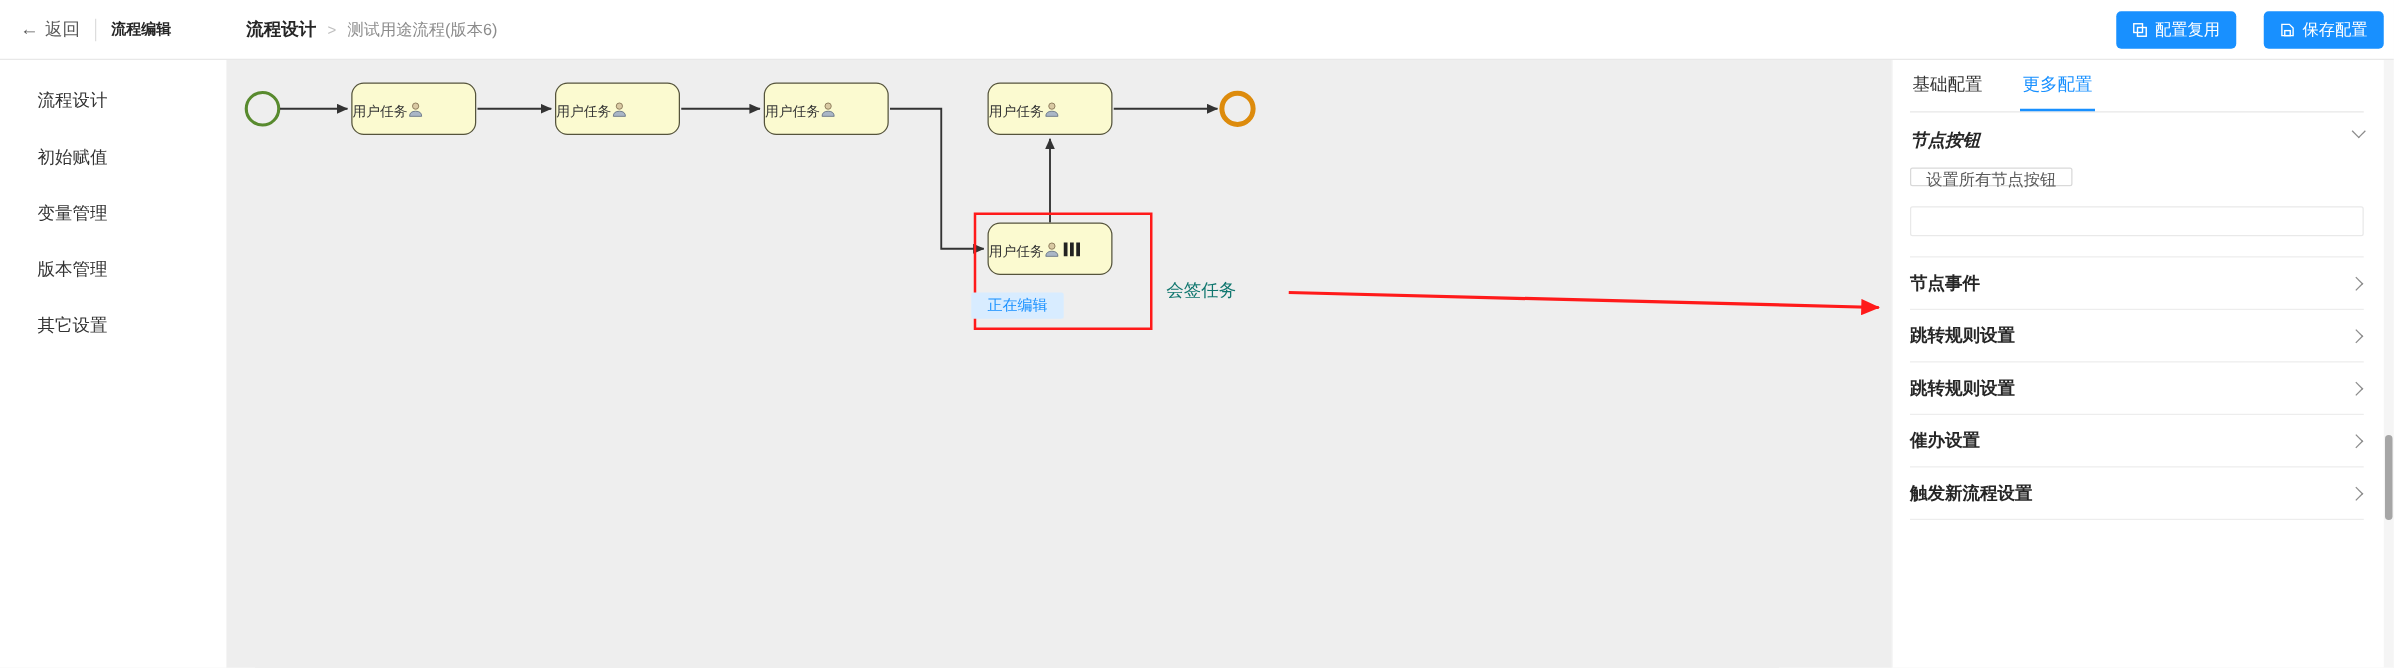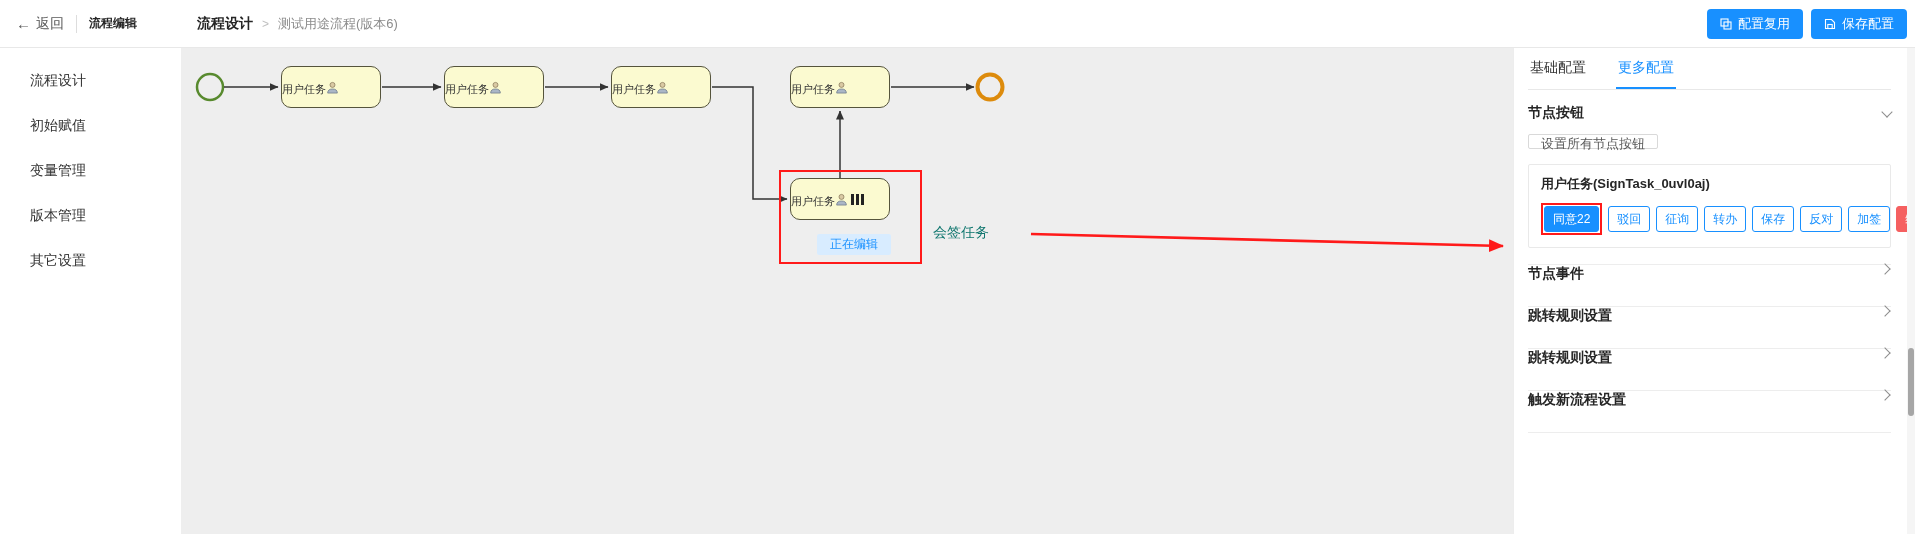--- a/index.html
+++ b/index.html
@@ -12,21 +12,21 @@
             border-bottom:1px solid #e8e8e8; display:flex; align-items:center; z-index:10; }
   .header-left { display:flex; align-items:center; width:181px; padding-left:16px; flex:none; }
   .back { display:flex; align-items:center; gap:5px; font-size:14px; color:#595959; cursor:pointer; white-space:nowrap; }
   .back-arrow { font-size:15px; color:#595959; }
   .vdiv { width:1px; height:18px; background:#ddd; margin:0 12px; flex:none; }
   .app-title { font-size:12px; font-weight:bold; color:#262626; white-space:nowrap; }
   .breadcrumb { display:flex; align-items:center; gap:9px; padding-left:16px; flex:1; min-width:0; }
   .bc-current { font-size:14px; font-weight:bold; color:#262626; cursor:pointer; white-space:nowrap; }
   .bc-sep { font-size:12px; color:#bfbfbf; }
   .bc-sub { font-size:13px; color:#8c8c8c; white-space:nowrap; }
-  .header-actions { display:flex; gap:8px; padding-right:8px; flex:none;padding-left:19px; }
+  .header-actions { display:flex; gap:22px; padding-right:8px; flex:none;padding-left:19px; }
   .btn-primary-lg { display:flex; align-items:center; gap:6px; background:#1890ff; color:#fff; border:none;
                     border-radius:4px; height:30px; padding:0 13px; font-size:13px; cursor:pointer;
                     font-family:inherit; white-space:nowrap; }
 
   
   .sidebar { position:absolute; left:0; top:48px; width:181px; bottom:0; background:#fff; padding-top:10px; z-index:5; }
   .side-item { height:45px; line-height:45px; padding-left:30px; font-size:14px; color:#333; cursor:pointer; white-space:nowrap; }
   .side-item.active { background:#5a9cf8; color:#fff; }
 
   
@@ -34,49 +34,49 @@
   .flow-svg { position:absolute; left:0; top:0; }
   .task { position:absolute; width:100px; height:42px; background:#fbfad0; border:1px solid #55543c;
           border-radius:10px; display:flex; flex-direction:row; align-items:center; cursor:pointer; z-index:2; }
   .task-label { font-size:11px; color:#333; margin-top:5px; white-space:nowrap; }
   .task-icons { display:flex; align-items:flex-end; gap:3px; margin-top:0; }
   .mi-bars { display:flex; gap:2px; align-items:flex-end; padding-bottom:1px; }
   .mi-bar { width:3px; height:11px; background:#222; }
   .t1{left:100px;top:18px}.t2{left:263px;top:18px}.t3{left:430px;top:18px}.t4{left:609px;top:18px}.t5{left:609px;top:130px}
   .red-rect { position:absolute; left:598px; top:122px; width:143px; height:94px; border:2px solid #ff1a1a;
               pointer-events:none; z-index:3; }
-  .editing-badge { position:absolute; left:636px; top:186px; width:74px; text-align:center; background:#d8ecff;
+  .editing-badge { position:absolute; left:596px; top:186px; width:74px; text-align:center; background:#d8ecff;
                    color:#1890ff; font-size:12px; padding:2px 0; border-radius:2px; z-index:4; }
   .annotation-text { position:absolute; left:752px; top:176px; color:#0f766e; font-size:14px; z-index:4; white-space:nowrap; }
 
   
   .panel { position:absolute; left:1513px; top:48px; right:0; bottom:0; background:#fff;
            border-left:1px solid #ededed; padding:0 24px 0 14px; z-index:5; }
   .tabs { display:flex; gap:28px; border-bottom:1px solid #e8e8e8; height:42px; }
   .tab { font-size:14px; color:#333; display:flex; align-items:center; border-bottom:2px solid transparent;
          cursor:pointer; padding:0 2px; white-space:nowrap; }
   .tab.active { color:#1890ff; border-bottom-color:#1890ff; }
-  .section-head { margin-top:14px; display:flex; justify-content:space-between; align-items:center; cursor:pointer; }
+  .section-head { margin-top:14px; display:flex; justify-content:space-between; align-items:flex-start; cursor:pointer;font-style:italic; }
   .section-title { font-size:14px; font-weight:bold; color:#262626; white-space:nowrap; }
   .chev { width:8px; height:8px; border-right:1.6px solid #8c8c8c; border-bottom:1.6px solid #8c8c8c; display:inline-block; flex:none; }
   .chev.down { transform:rotate(45deg); margin-top:-3px; }
   .chev.right { transform:rotate(-45deg); margin-right:2px; }
   .btn-outline-gray { margin-top:12px; background:#fff; border:1px solid #d9d9d9; border-radius:2px; height:15px;
                       padding:0 12px; font-size:13px; color:#595959; cursor:pointer; font-family:inherit; white-space:nowrap; }
   .config-card { margin-top:12px; border:1px solid #e9e9e9; border-radius:2px; padding:10px 12px 12px; }
   .task-key { font-size:13px; font-weight:bold; color:#262626; white-space:nowrap; }
   .btn-row { display:flex; align-items:center; gap:6px; margin-top:10px; flex-wrap:nowrap; }
   .btn-sm { height:26px; padding:0 8px; font-size:12px; border-radius:3px; cursor:pointer; font-family:inherit;
             line-height:24px; white-space:nowrap; }
   .btn-sm.primary { background:#1890ff; border:1px solid #1890ff; color:#fff; }
   .btn-sm.outline { background:#fff; border:1px solid #1890ff; color:#1890ff; }
   .btn-sm.danger { background:#f56060; border:1px solid #f56060; color:#fff; }
   .hl-red { border:2px solid #ff1a1a; padding:1px; display:inline-flex; flex:none; }
   .sections { margin-top:16px; border-top:1px solid #ededed; }
-  .sec-row { height:42px; display:flex; justify-content:space-between; align-items:flex-start;
+  .sec-row { height:42px; display:flex; justify-content:space-between; align-items:center;
              border-bottom:1px solid #ededed; cursor:pointer; }
   .sec-label { font-size:14px; font-weight:bold; color:#262626; white-space:nowrap; }
 
   
   .overlay-svg { position:absolute; left:0; top:0; width:1915px; height:534px; pointer-events:none; z-index:60; }
   .scroll-track { position:absolute; right:0; top:48px; width:8px; bottom:0; background:#f5f5f5; z-index:70; }
   .scroll-thumb { position:absolute; left:1px; top:300px; width:6px; height:68px; background:#a6a6a6;
                   border-radius:3px; cursor:pointer; }
 </style>
 </head>
@@ -204,46 +204,37 @@
     </div>
 
     <div class="section-head">
       <span class="section-title">节点按钮</span>
       <span class="chev down"></span>
     </div>
 
     <button class="btn-outline-gray">设置所有节点按钮</button>
 
     <div class="config-card">
-      <div class="task-key">用户任务(SignTask_0uvl0aj)</div>
-      <div class="btn-row">
-        <span class="hl-red">
-          <button class="btn-sm primary">同意22</button>
-        </span>
-        <button class="btn-sm outline">驳回</button>
-        <button class="btn-sm outline">征询</button>
-        <button class="btn-sm outline">转办</button>
-        <button class="btn-sm outline">保存</button>
-        <button class="btn-sm outline">反对</button>
-        <button class="btn-sm outline">加签</button>
-        <button class="btn-sm danger">编辑</button>
-      </div>
     </div>
 
     <div class="sections">
       <div class="sec-row">
         <span class="sec-label">节点事件</span>
         <span class="chev right"></span>
       </div>
       <div class="sec-row">
         <span class="sec-label">跳转规则设置</span>
         <span class="chev right"></span>
       </div>
       <div class="sec-row">
         <span class="sec-label">跳转规则设置</span>
+        <span class="chev right"></span>
+      </div>
+      <div class="sec-row">
+        <span class="sec-label">催办设置</span>
         <span class="chev right"></span>
       </div>
       <div class="sec-row">
         <span class="sec-label">触发新流程设置</span>
         <span class="chev right"></span>
       </div>
     </div>
   </aside>
 
   <svg class="overlay-svg" viewBox="0 0 1915 534">

